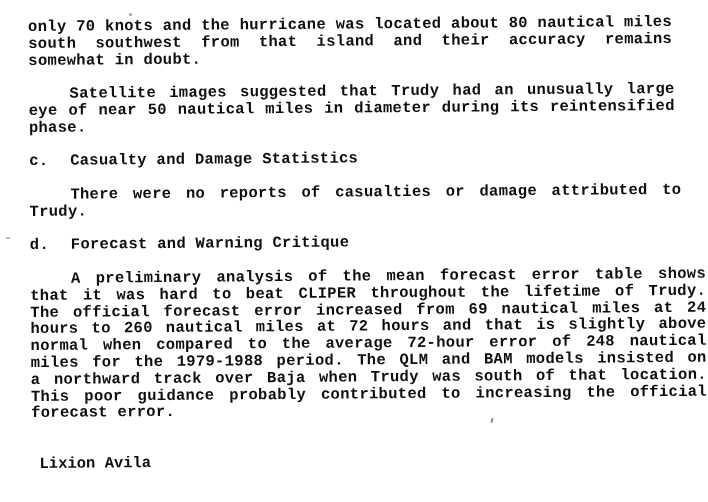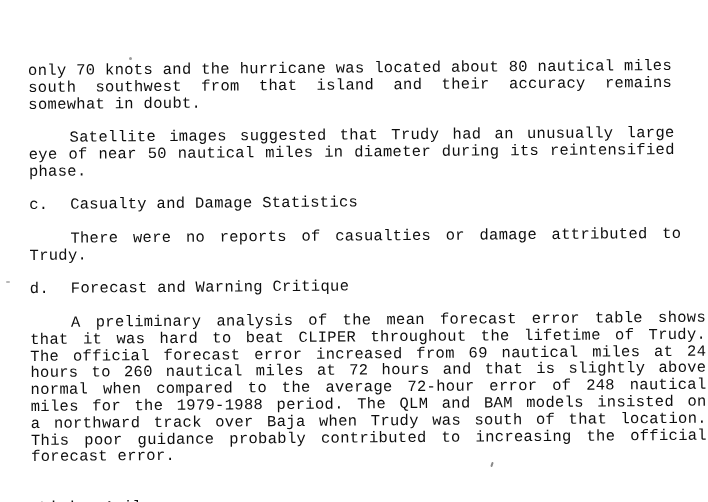--- a/index.html
+++ b/index.html
@@ -11,25 +11,24 @@
     height: 502px;
     background: #ffffff;
     overflow: hidden;
   }
   .page {
     position: relative;
     width: 708px;
     height: 358px;
     background: #ffffff;
     font-family: "Liberation Mono", "DejaVu Sans Mono", monospace;
-    font-weight: 400;
+    font-weight: 700;
     font-size: 15.5px;
     line-height: 16.8px;
     color: #0e0e0e;
-    margin-top: 44px;
   }
   .content {
     position: absolute;
     left: 28px;
     top: 19px;
     width: 676px;
     transform: rotate(-0.45deg);
     transform-origin: 0 0;
   }
   .block { width: 676px; }

